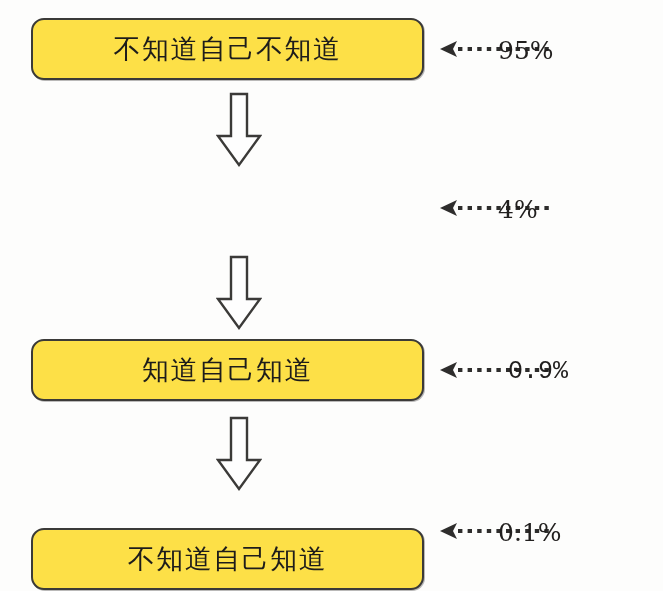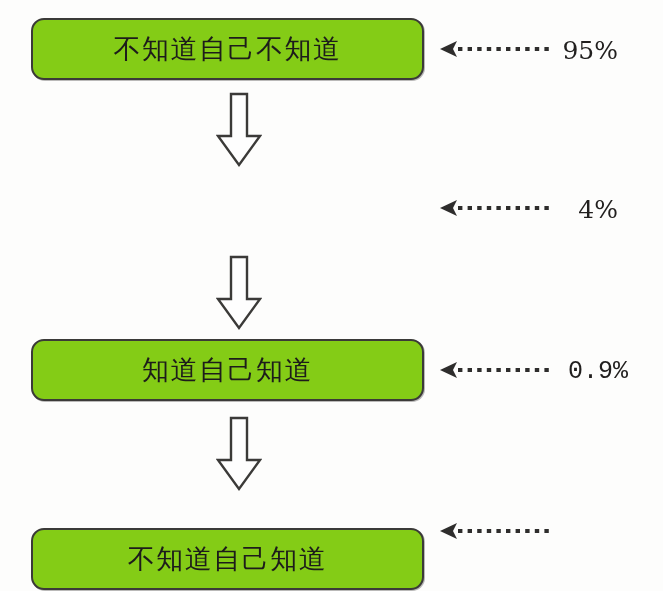--- a/index.html
+++ b/index.html
@@ -26,21 +26,21 @@
 
   
   .node-box {
     position: absolute;
     left: 31px;
     width: 393px;
     height: 62px;
     box-sizing: border-box;
     border: 2px solid #3b3a38;
     border-radius: 13px;
-    background: #84cc16;
+    background: #fde047;
     box-shadow: 1px 1px 0 rgba(60,58,56,0.35);
   }
 
   .node-label {
     position: absolute;
     left: 0;
     top: 0;
     width: 100%;
     height: 100%;
     display: flex;
@@ -72,21 +72,21 @@
     height: 22px;
   }
   .callout svg {
     display: block;
   }
 
   
   .pct {
     position: absolute;
     width: 120px;
-    text-align: right;
+    text-align: left;
     font-family: "DejaVu Serif", serif;
     font-size: 25px;
     color: #211f1e;
     white-space: nowrap;
   }
 </style>
 </head>
 <body>
 
 <div id="diagram">
@@ -149,14 +149,15 @@
     <div class="node-label">不知道自己知道</div>
   </div>
 
   <div class="callout" style="left:440px; top:520px; width:118px;">
     <svg width="118" height="22" viewBox="0 0 118 22" aria-hidden="true">
       <polygon points="0,11 17,3 13,11 17,19" fill="#2e2d2c"></polygon>
       <line x1="18" y1="11" x2="114" y2="11" stroke="#2e2d2c" stroke-width="4.2" stroke-linecap="butt" stroke-dasharray="4.4 5.2"></line>
     </svg>
   </div>
 
+  <div class="pct" style="left:498px; top:518px;">0.1%</div>
 
 </div>
 
 </body></html>

